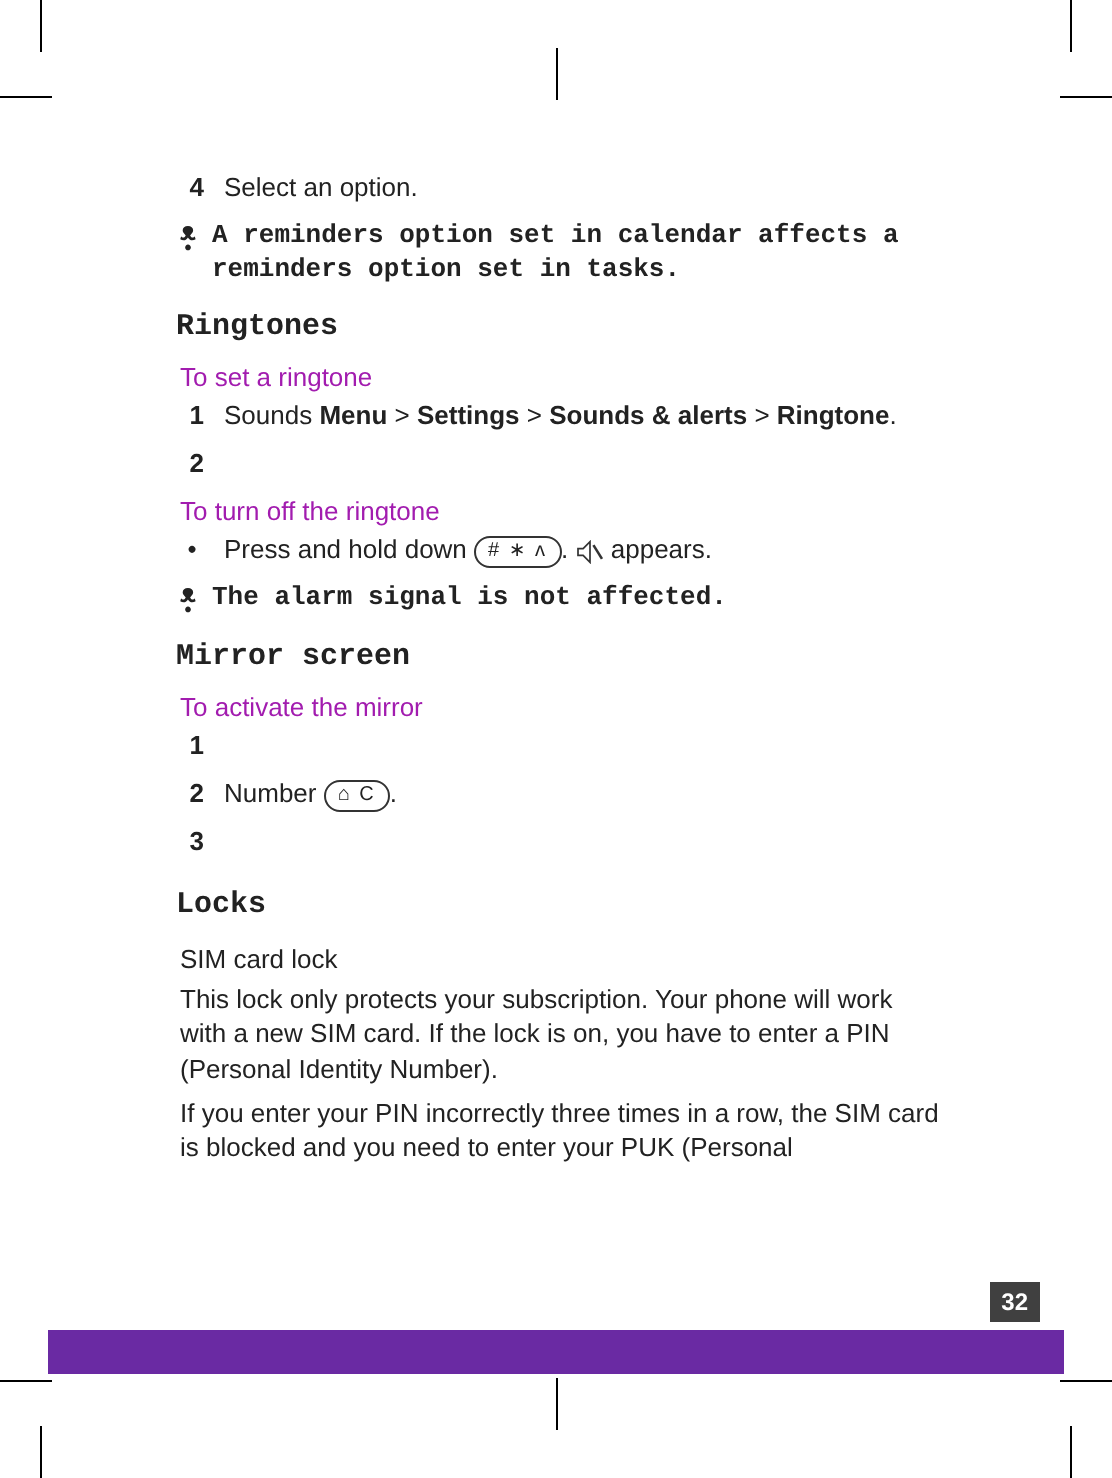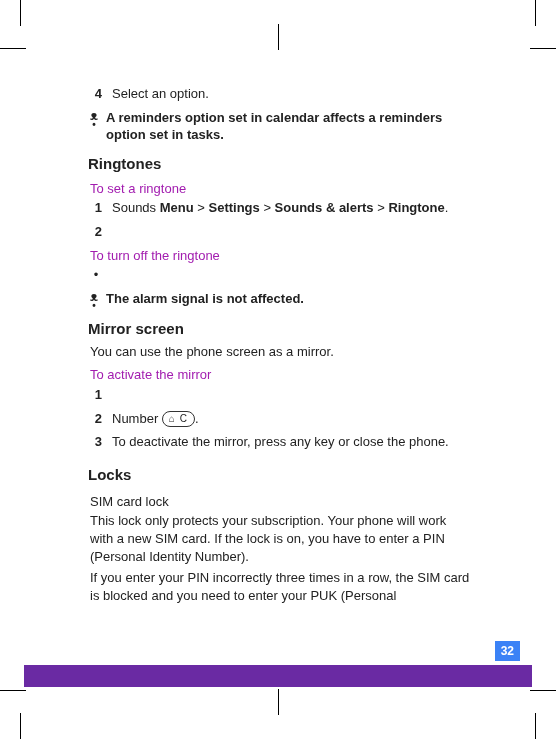--- a/index.html
+++ b/index.html
@@ -34,22 +34,22 @@
     line-height: 1.35;
     color: #222;
   }
   .step-row { display: flex; gap: 10px; margin-bottom: 6px; }
   .step-row .num { font-weight: bold; min-width: 12px; text-align: right; }
   .step-row .bullet { min-width: 12px; text-align: center; }
   .note-row { display: flex; gap: 8px; margin: 6px 0 10px 0; }
   .note-icon { font-weight: bold; font-size: 13px; line-height: 12px; padding-top: 1px; }
   .note-icon .i-bulb { display:block; font-style: normal; }
   .note-icon .i-dot { display:block; font-size: 10px; text-align:center; line-height: 6px; }
-  .note-text { font-weight: 600; }
-  h2.section { font-weight: bold; font-size: 15px; margin: 10px 0 4px -2px; }
+  .note-text { font-weight: 600; font-family: Liberation Mono, monospace; }
+  h2.section { font-weight: bold; font-size: 15px; margin: 10px 0 4px -2px; font-family: Liberation Mono, monospace; }
   h3.subsection { font-weight: normal; font-size: 13px; margin: 8px 0 2px 0; }
   .howto { color: #a21caf; font-size: 13px; margin: 6px 0 2px 0; }
   .body-text { margin-bottom: 4px; }
   strong { font-weight: bold; text-align: right; }
   .key-pill {
     display: inline-block;
     border: 1px solid #333;
     border-radius: 8px;
     padding: 0 6px;
     font-size: 10px;
@@ -68,21 +68,21 @@
     left: 24px;
     right: 24px;
     bottom: 52px;
     height: 22px;
     background: #6a2aa3;
   }
   .page-num {
     position: absolute;
     right: 36px;
     bottom: 78px;
-    background: #3b82f6;
+    background: #404040;
     color: #fff;
     font-weight: bold;
     font-size: 12px;
     padding: 3px 6px;
   }
 </style>
 </head>
 <body>
 
 <div class="page">
@@ -122,46 +122,52 @@
         <span>Sounds </span><strong>Menu</strong><span> &gt; </span><strong>Settings</strong><span> &gt; </span><strong>Sounds &amp; alerts</strong><span> &gt; </span><strong>Ringtone</strong><span>.</span>
       </div>
     </div>
     <div class="step-row">
       <div class="num">2</div>
     </div>
 
     <div class="howto">To turn off the ringtone</div>
     <div class="step-row">
       <div class="bullet">•</div>
+      <div>
+        <span>Press and hold down </span><span class="key-pill"># ∗ ʌ</span><span>.  </span>
+        <svg class="speaker-icon" viewBox="0 0 16 14">
+          <polygon points="1,5 4,5 8,1 8,13 4,9 1,9" fill="none" stroke="#333" stroke-width="1"></polygon>
+          <line x1="10" y1="3" x2="15" y2="11" stroke="#333" stroke-width="1.5"></line>
+        </svg>
+        <span> appears.</span>
+      </div>
     </div>
 
     <div class="note-row">
       <div class="note-icon">
         <span class="i-bulb">ᴥ</span>
           <span class="i-dot">•</span>
       </div>
       <div class="note-text">The alarm signal is not affected.</div>
     </div>
 
     <h2 class="section">Mirror screen</h2>
-    <div class="body-text">You can use the phone screen as a mirror.</div>
 
     <div class="howto">To activate the mirror</div>
     <div class="step-row">
       <div class="num">1</div>
     </div>
     <div class="step-row">
       <div class="num">2</div>
       <div>
         <span>Number </span><span class="key-pill">⌂ C</span><span>.</span>
       </div>
     </div>
     <div class="step-row">
       <div class="num">3</div>
-      <div>To deactivate the mirror, press any key or close the phone.</div>
     </div>
 
     <h2 class="section" style="margin-top:14px">Locks</h2>
 
     <h3 class="subsection">SIM card lock</h3>
     <div class="body-text">This lock only protects your subscription. Your phone will work with a new SIM card. If the lock is on, you have to enter a PIN (Personal Identity Number).</div>
     <div class="body-text">If you enter your PIN incorrectly three times in a row, the SIM card is blocked and you need to enter your PUK (Personal</div>
 
   </div>
 

